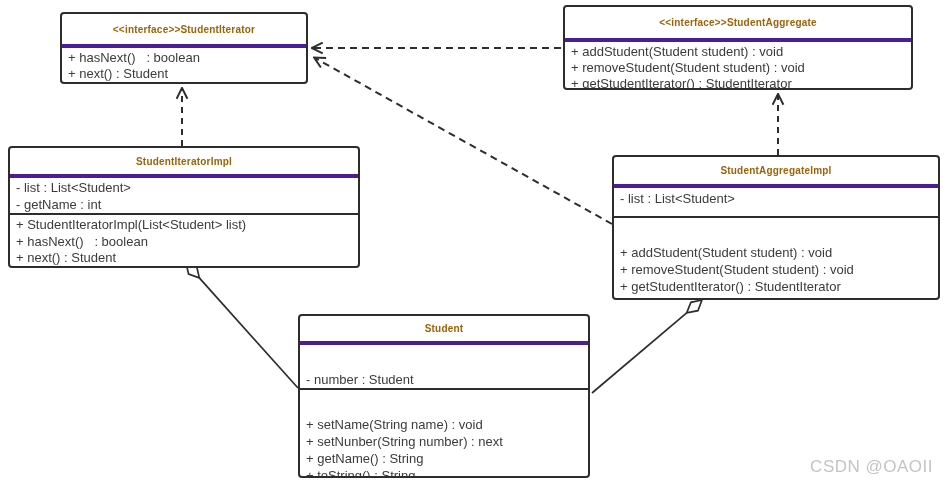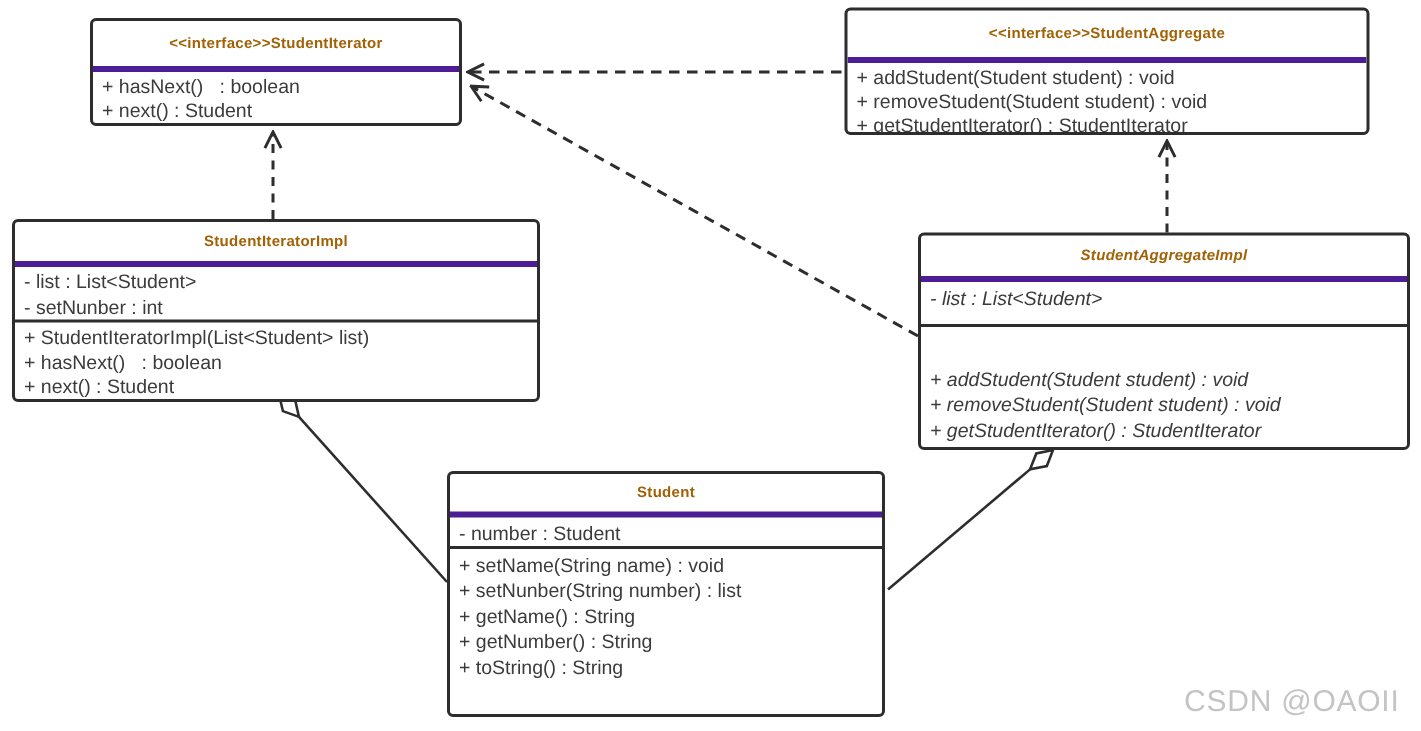--- a/index.html
+++ b/index.html
@@ -29,32 +29,32 @@
   #box-student-iterator .uml-line { line-height:16px; }
 
   #box-student-aggregate { left:563px; top:5px; width:350px; height:85px; }
   #box-student-aggregate .uml-title { height:35px; }
   #box-student-aggregate .uml-line { line-height:16px; }
 
   #box-student-iterator-impl { left:8px; top:146px; width:352px; height:122px; }
   #box-student-iterator-impl .uml-title { height:30px; }
   #box-student-iterator-impl .uml-line { line-height:16.5px; }
 
-  #box-student-aggregate-impl { left:612px; top:155px; width:328px; height:145px;font-style:italic; }
+  #box-student-aggregate-impl { left:612px; top:155px; width:328px; height:145px; }
   #box-student-aggregate-impl .uml-title { height:31px; }
   #box-student-aggregate-impl .uml-attrs { height:30px; }
   #box-student-aggregate-impl .uml-methods {
     display:flex; flex-direction:column; justify-content:flex-end; padding-bottom:3px;
   }
 
-  #box-student { left:298px; top:314px; width:292px; height:164px; }
+  #box-student { left:298px; top:314px; width:292px; height:164px;gap:24px; }
   #box-student .uml-title { height:29px; }
 
   .watermark {
-    position:absolute; right:14px; top:457px; font-size:20px; color:#c4c4c4;
+    position:absolute; right:14px; top:457px; font-size:17px; color:#c4c4c4;
     letter-spacing:0.5px;
   }
 </style>
 </head>
 <body>
 
 <div class="canvas">
 
   <svg class="connectors" width="947" height="487" viewBox="0 0 947 487">
     <defs>
@@ -96,21 +96,21 @@
       <div class="uml-line">+ addStudent(Student student) : void</div>
       <div class="uml-line">+ removeStudent(Student student) : void</div>
       <div class="uml-line">+ getStudentIterator() : StudentIterator</div>
     </div>
   </div>
 
   <div class="uml-box" id="box-student-iterator-impl">
     <div class="uml-title">StudentIteratorImpl</div>
     <div class="uml-attrs">
       <div class="uml-line">- list : List&lt;Student&gt;</div>
-      <div class="uml-line">- setNunber : int</div>
+      <div class="uml-line">- getName : int</div>
     </div>
     <div class="uml-methods">
       <div class="uml-line">+ StudentIteratorImpl(List&lt;Student&gt; list)</div>
       <div class="uml-line">+ hasNext()   : boolean</div>
       <div class="uml-line">+ next() : Student</div>
     </div>
   </div>
 
   <div class="uml-box" id="box-student-aggregate-impl">
     <div class="uml-title">StudentAggregateImpl</div>
@@ -124,21 +124,20 @@
     </div>
   </div>
 
   <div class="uml-box" id="box-student">
     <div class="uml-title">Student</div>
     <div class="uml-attrs">
       <div class="uml-line">- number : Student</div>
     </div>
     <div class="uml-methods">
       <div class="uml-line">+ setName(String name) : void</div>
-      <div class="uml-line">+ setNunber(String number) : list</div>
+      <div class="uml-line">+ setNunber(String number) : next</div>
       <div class="uml-line">+ getName() : String</div>
-      <div class="uml-line">+ getNumber() : String</div>
       <div class="uml-line">+ toString() : String</div>
     </div>
   </div>
 
   <div class="watermark">CSDN @OAOII</div>
 </div>
 
 </body></html>

